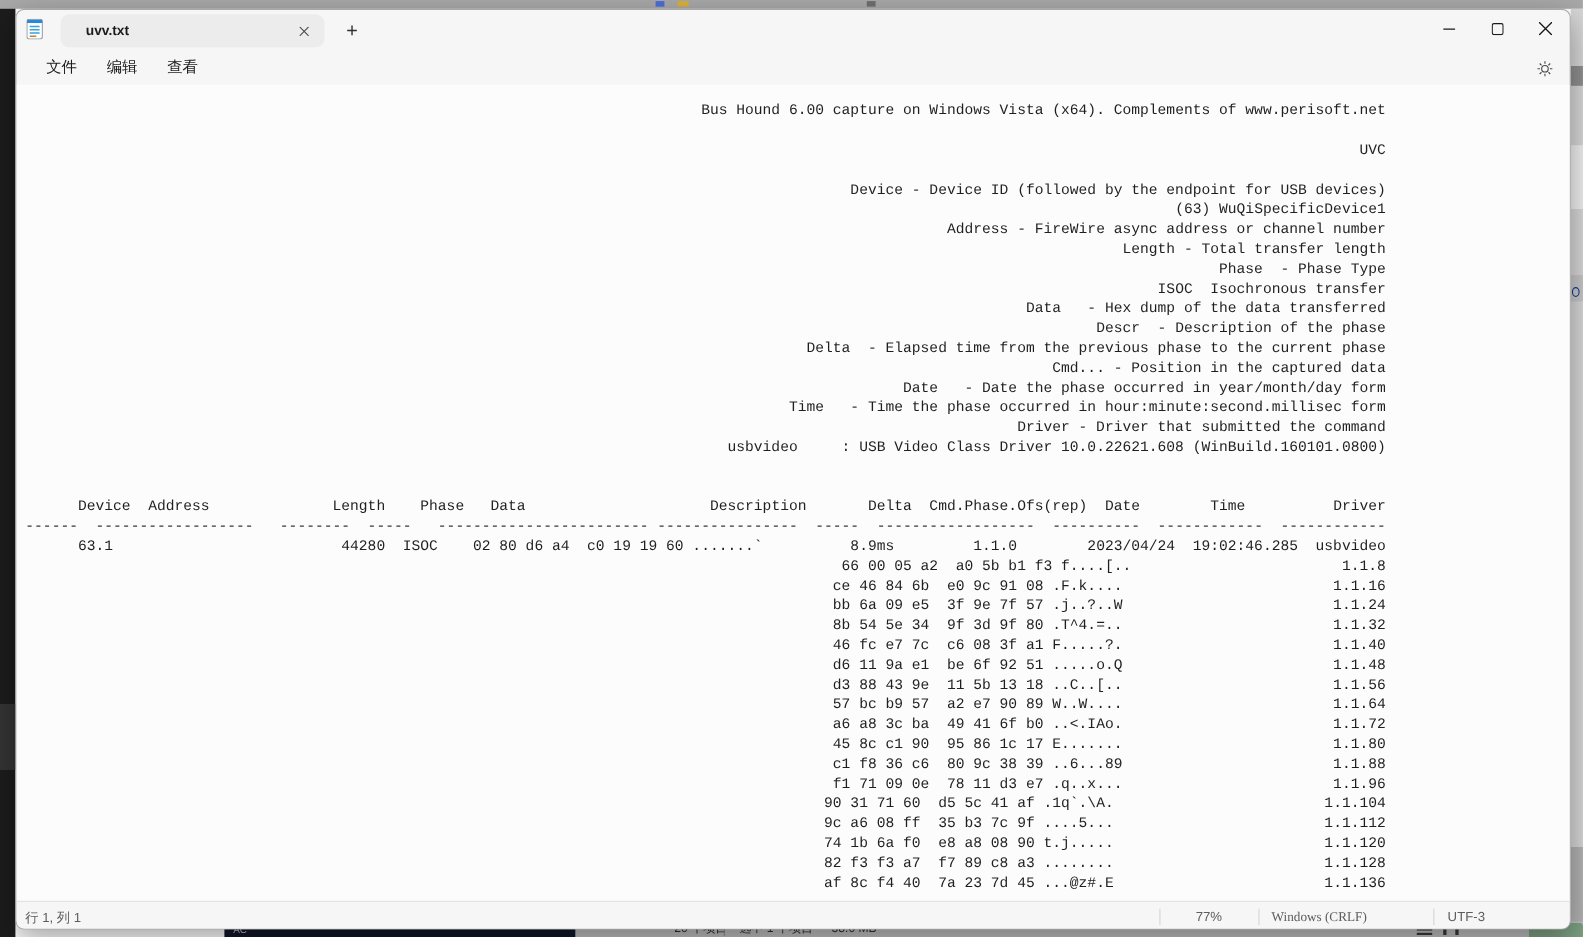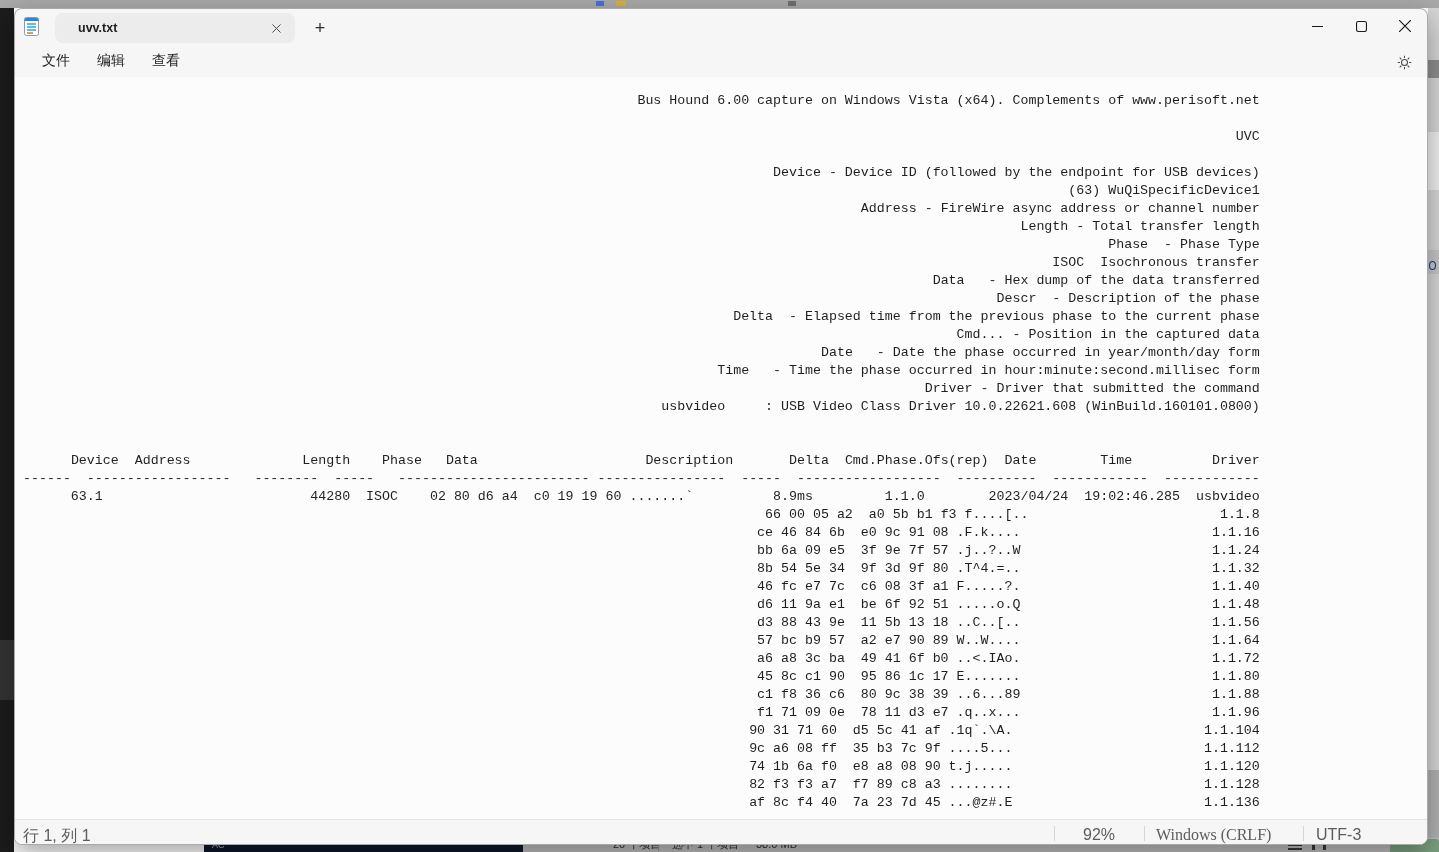--- a/index.html
+++ b/index.html
@@ -59,21 +59,21 @@
                   justify-content:center; }
 
   
   #doc { left:0; top:68px; width:100%; height:742px; background:#fcfcfc; overflow:hidden;text-align:right; }
   #editor { position:absolute; left:8px; top:15px;
             font-family:"Liberation Mono","DejaVu Sans Mono",monospace;
             font-size:13.3px; line-height:18px; color:#1f1f1f; white-space:pre; }
 
   
   #statusbar { left:0; top:810px; width:100%; height:27px; background:#f6f6f6;
-               border-top:1px solid #e3e3e3; font-size:16px; color:#5d5d5d; }
+               border-top:1px solid #e3e3e3; font-size:12px; color:#5d5d5d; }
   #cursor-pos { left:8px; top:6px; }
   .st-sep { width:1px; height:15px; background:#d5d5d5; top:6px; }
   #st-sep1 { left:1039px; } #st-sep2 { left:1129px; } #st-sep3 { left:1288px; }
   #st-zoom { left:1039px; top:6px; width:90px; text-align:center; }
   #st-eol  { left:1141px; top:6px;font-family:Liberation Serif, serif; }
   #st-enc  { left:1301px; top:6px; }
 </style>
 </head>
 <body>
 
@@ -198,19 +198,19 @@
                                                90 31 71 60  d5 5c 41 af .1q`.\A.                        1.1.104
                                                9c a6 08 ff  35 b3 7c 9f ....5...                        1.1.112
                                                74 1b 6a f0  e8 a8 08 90 t.j.....                        1.1.120
                                                82 f3 f3 a7  f7 89 c8 a3 ........                        1.1.128
                                                af 8c f4 40  7a 23 7d 45 ...@z#.E                        1.1.136</pre>
   </div>
 
   <div class="abs" id="statusbar">
     <span class="abs" id="cursor-pos">行 1, 列 1</span>
     <div class="abs st-sep" id="st-sep1"></div>
-    <span class="abs" id="st-zoom">92%</span>
+    <span class="abs" id="st-zoom">77%</span>
     <div class="abs st-sep" id="st-sep2"></div>
     <span class="abs" id="st-eol">Windows (CRLF)</span>
     <div class="abs st-sep" id="st-sep3"></div>
     <span class="abs" id="st-enc">UTF-3</span>
   </div>
 </div>
 
 </body></html>

